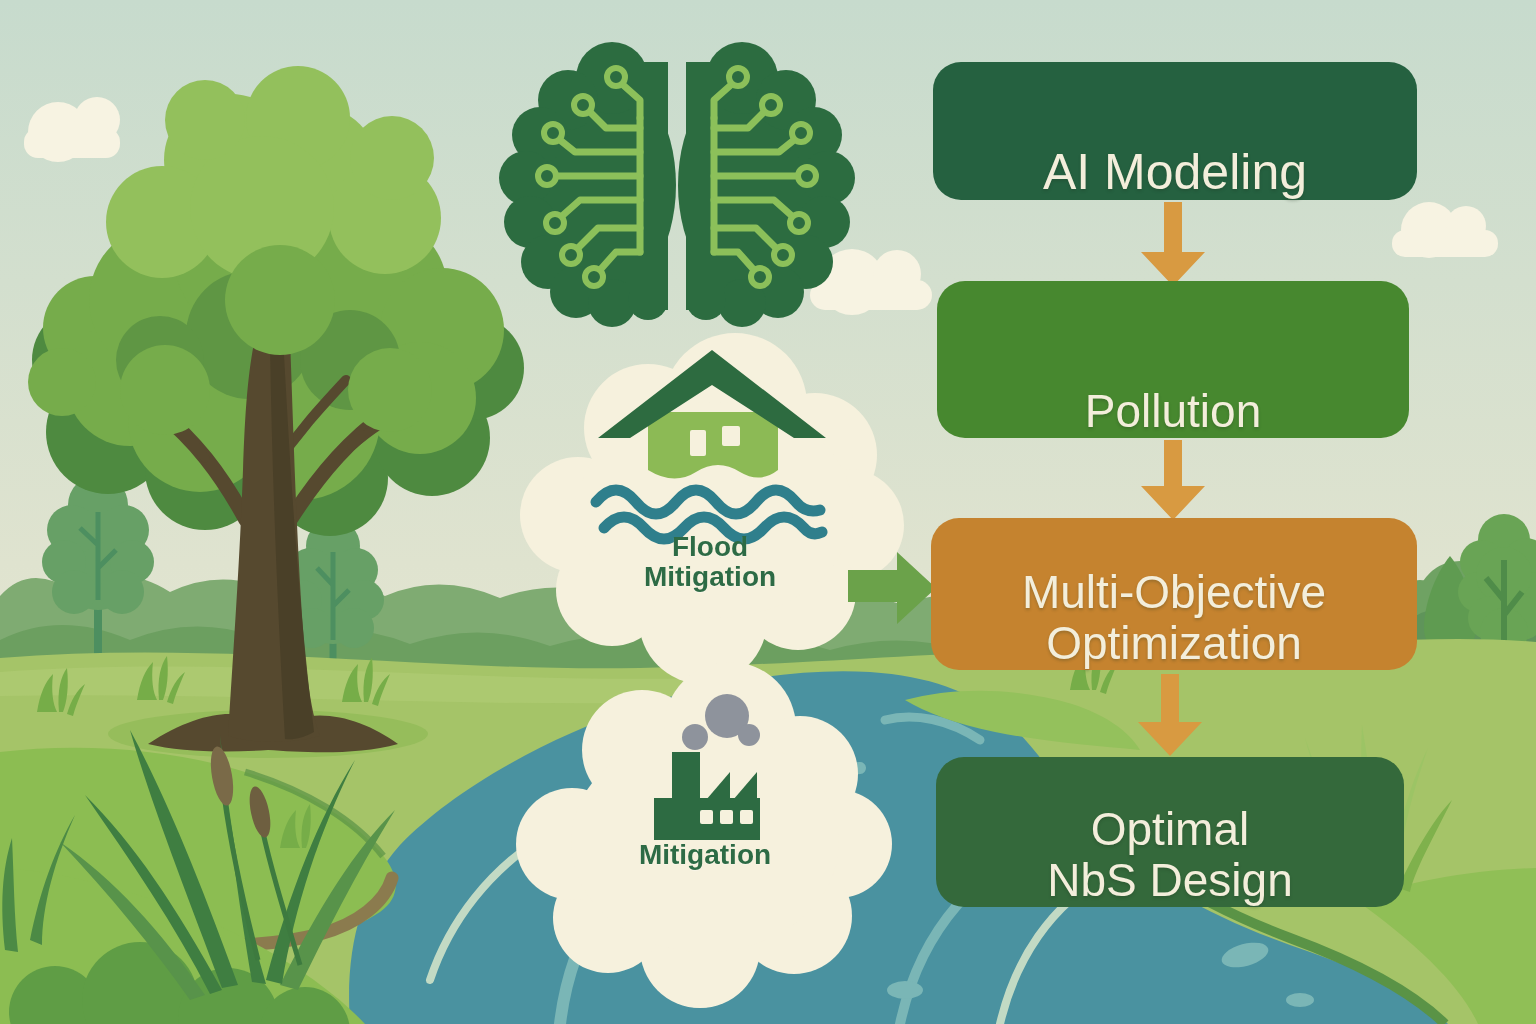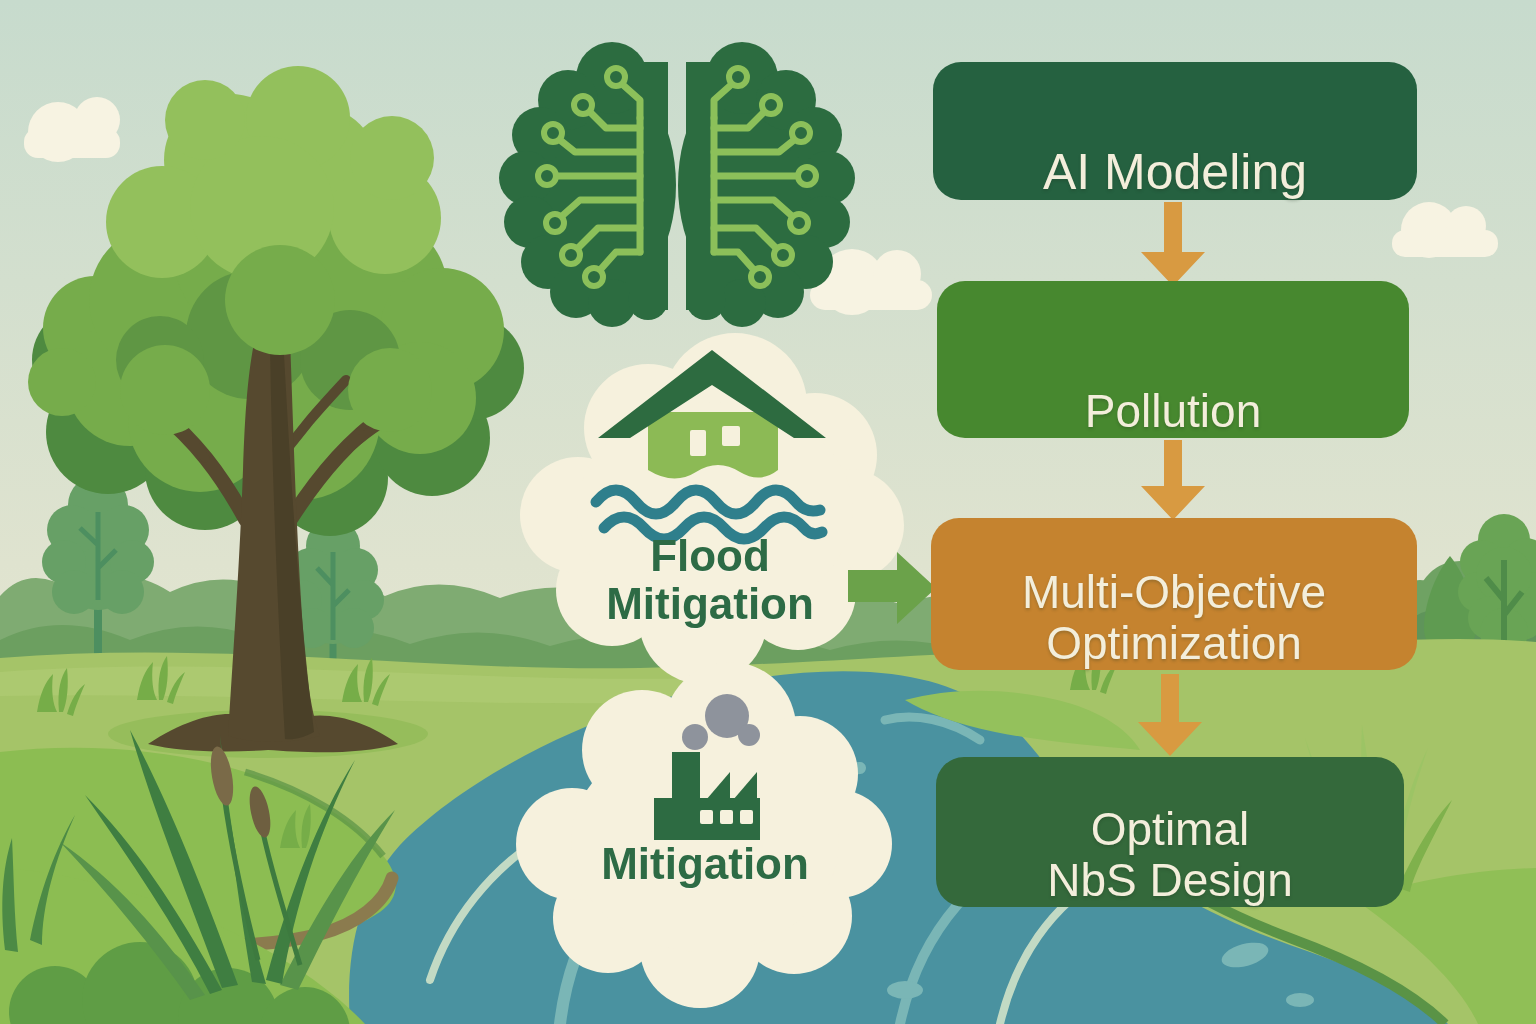--- a/index.html
+++ b/index.html
@@ -11,21 +11,21 @@
   .fc-box{
     position:absolute;display:flex;flex-direction:column;align-items:center;justify-content:flex-end;
     border-radius:28px;color:#f3eedb;font-weight:normal;text-align:center;
     text-shadow:0 2px 3px rgba(30,50,30,.25);
   }
   .fc-box .ln{display:block;line-height:1.12;}
   .fc-box.single .ln{font-size:50px;}
   .fc-box.double .ln{font-size:46px;}
   .cloud-label{
     position:absolute;text-align:center;color:#2d6b45;font-weight:bold;
-    font-size:44px;line-height:1.08;text-shadow:0 1px 1px rgba(255,255,255,.35);
+    font-size:28px;line-height:1.08;text-shadow:0 1px 1px rgba(255,255,255,.35);
   }
   .cloud-label .ln{display:block;}
 </style>
 </head>
 <body>
 
 <div class="stage">
 
 <svg class="scene" viewBox="0 0 1536 1024" aria-hidden="true">
   <defs>

